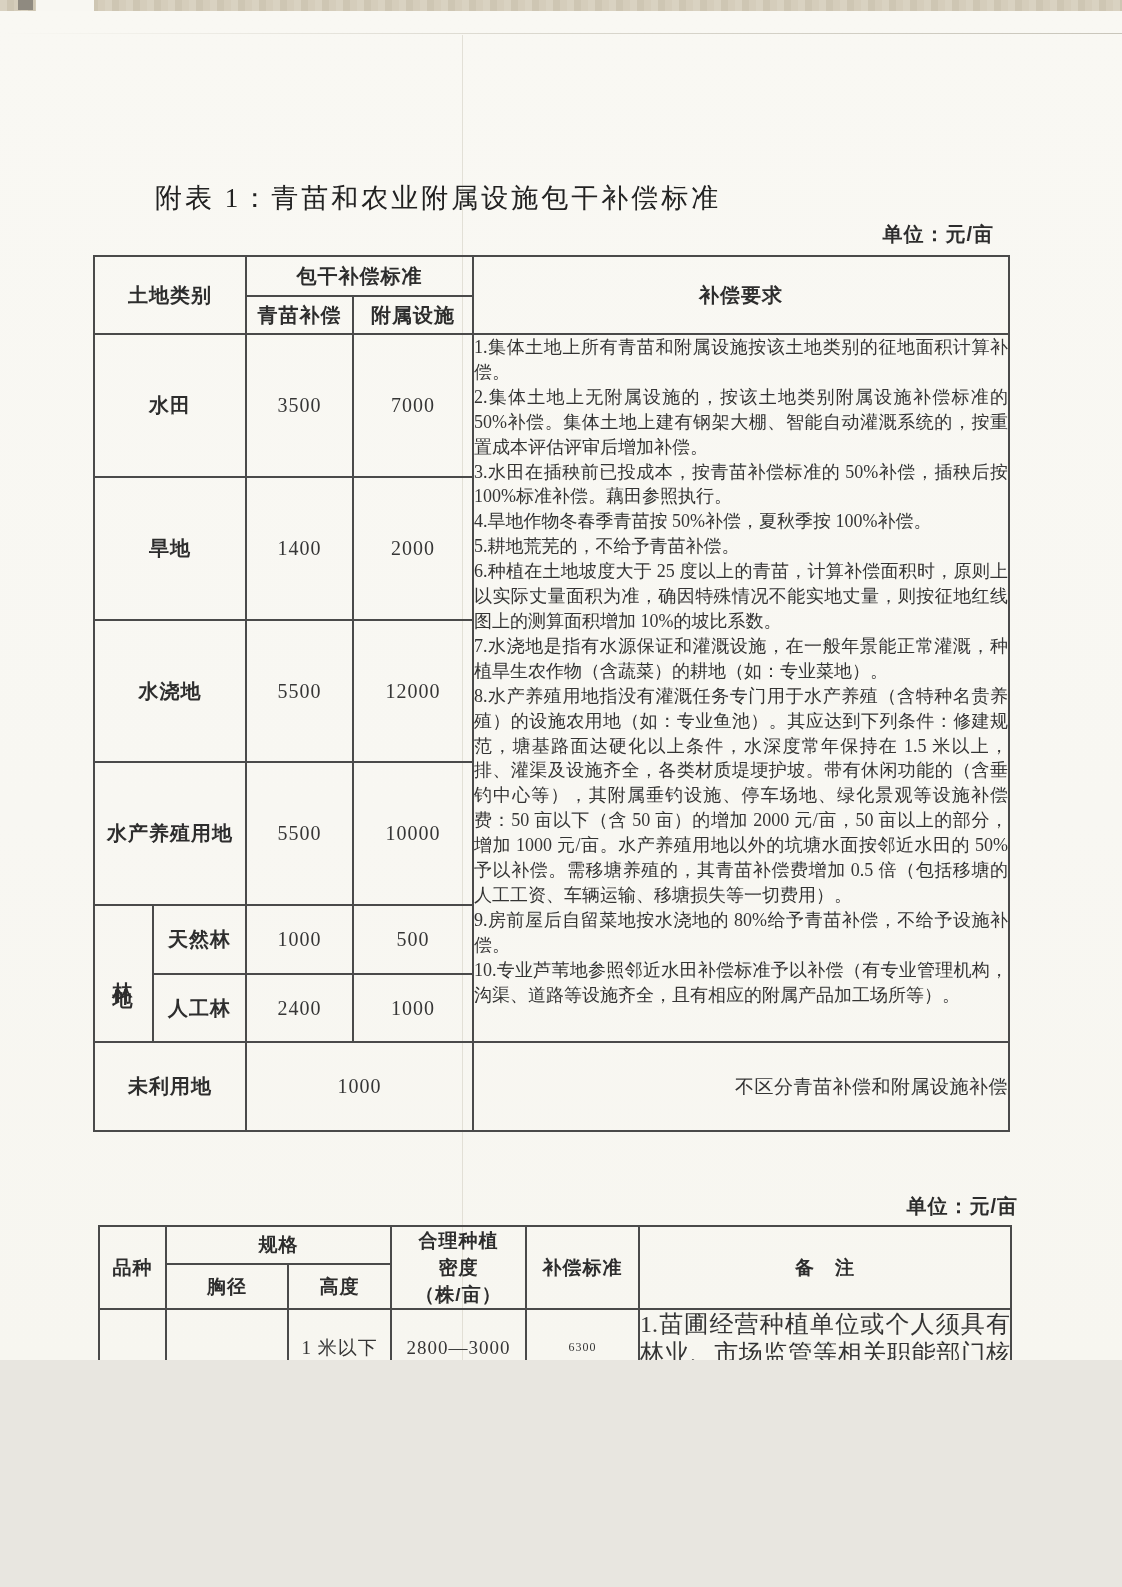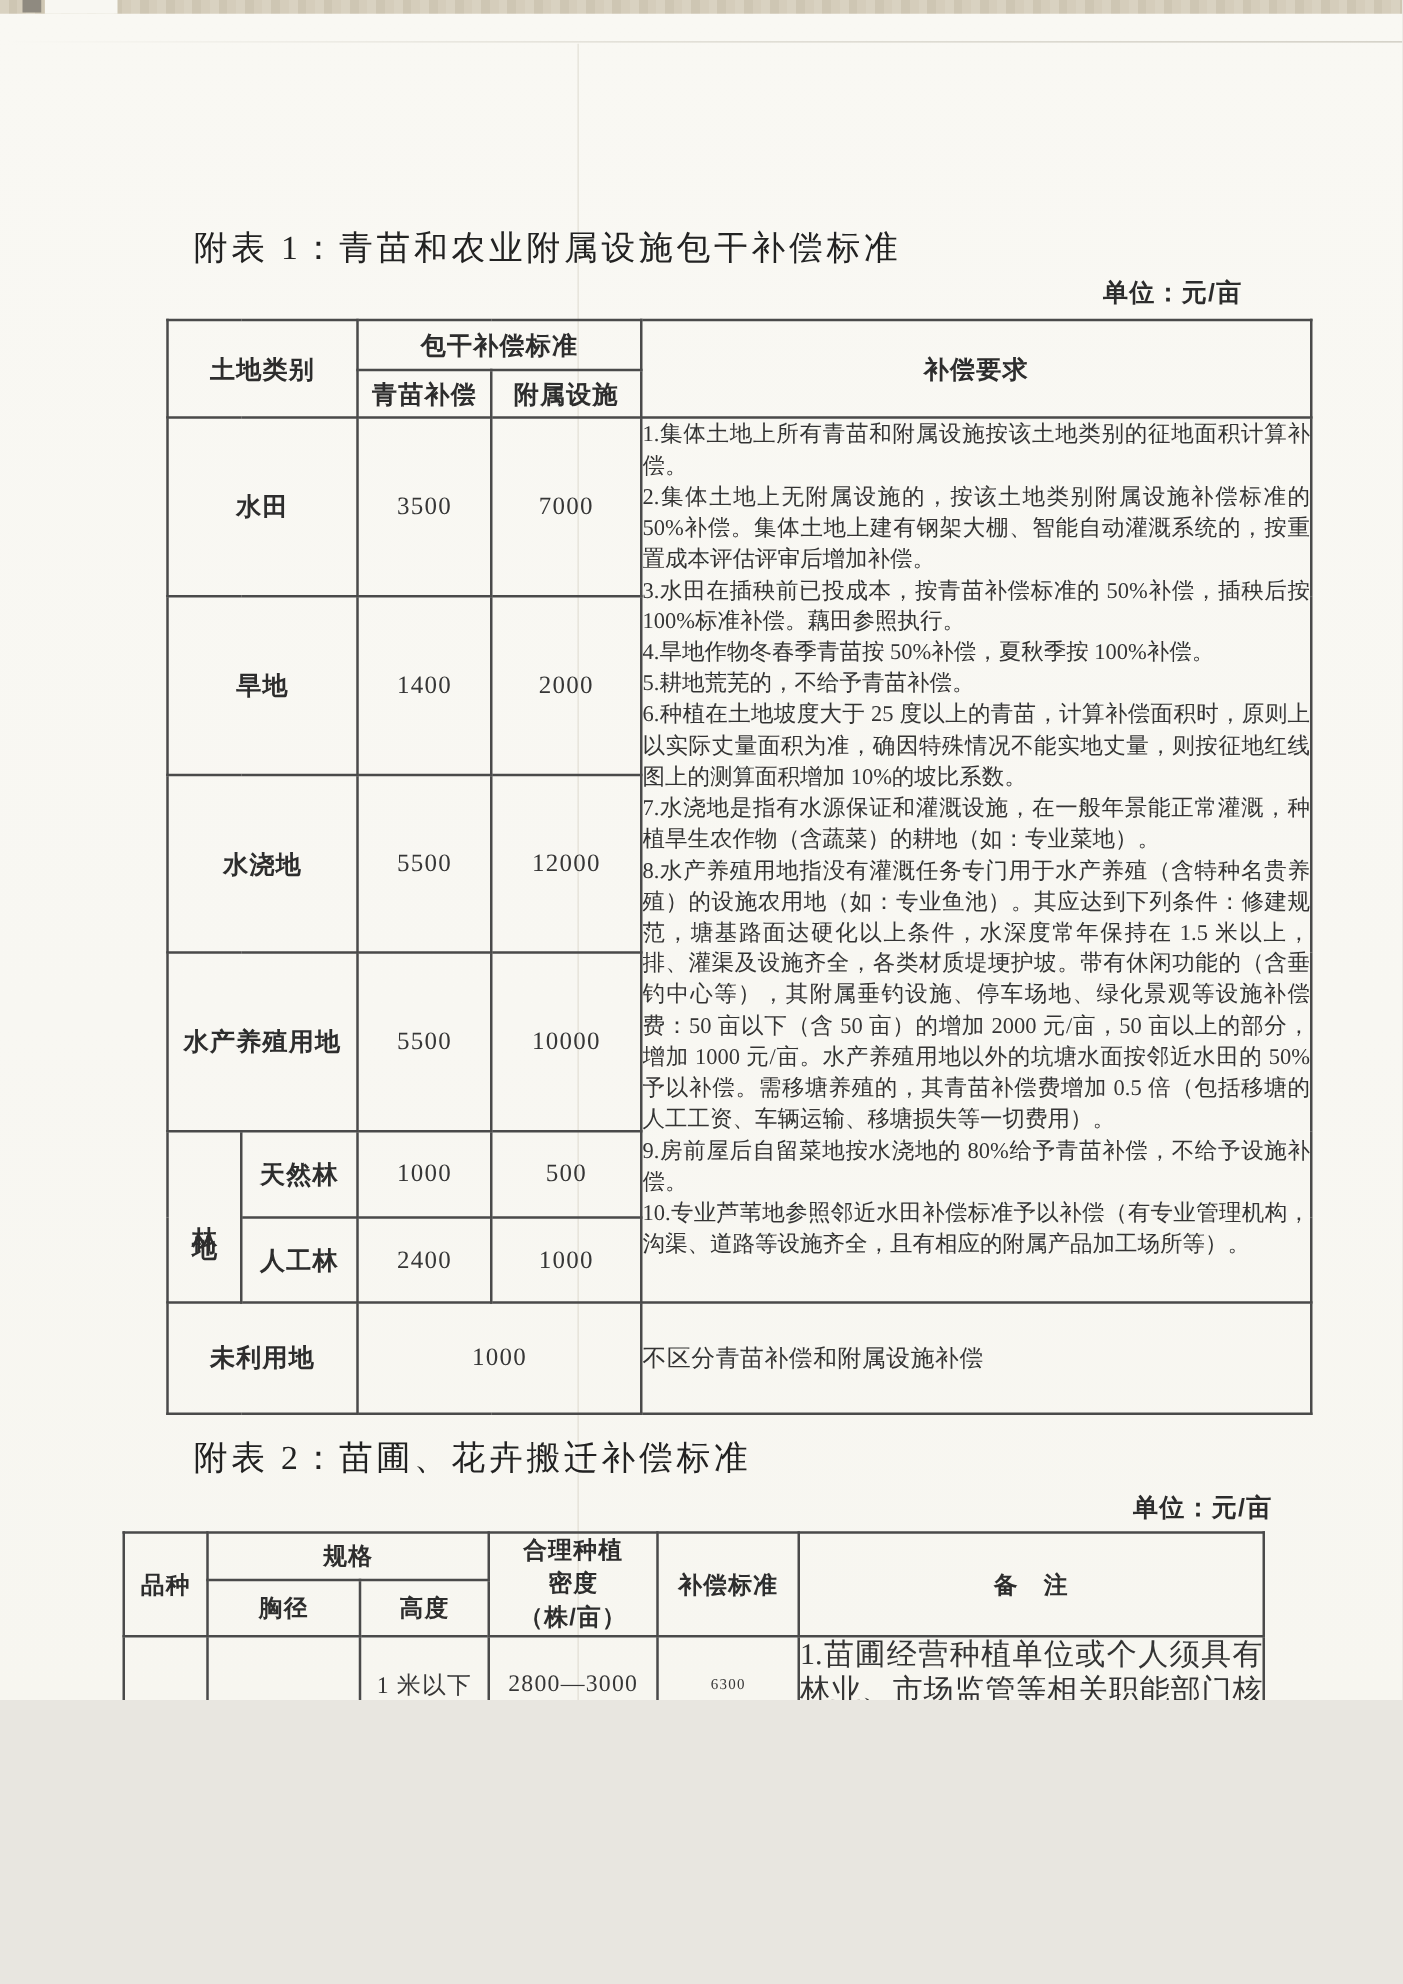--- a/index.html
+++ b/index.html
@@ -23,32 +23,32 @@
   .title-2 { left:155px; top:1148px; }
   .unit-label { position:absolute; font-family:"Liberation Sans","DejaVu Sans",sans-serif;
     font-weight:600; font-size:20px; color:#2c2c2c; letter-spacing:1px; white-space:nowrap;text-align:right; }
   .unit-1 { right:128px; top:221px; }
   .unit-2 { right:104px; top:1193px; }
   .page-number { position:absolute; top:1444px; left:0; width:1122px; text-align:center;
     font-size:18px; font-weight:bold; letter-spacing:2px; color:#2a2a2a; }
 
   table.t { border-collapse:collapse; table-layout:fixed; position:absolute; background:transparent; }
   table.t td { border:2px solid #4a4a4a; padding:0; overflow:hidden; }
-  .tbl1 { left:93px; top:255px; width:915px;margin-left:40px; }
+  .tbl1 { left:93px; top:255px; width:915px; }
   .tbl2 { left:98px; top:1225px; width:912px; }
 
   td.hd, td.name {
     font-family:"Liberation Sans","DejaVu Sans",sans-serif; font-weight:600;
     font-size:20px; color:#2d2d2d; text-align:center; vertical-align:middle; letter-spacing:1px;
   }
   td.num { font-size:20px; color:#363636; text-align:center; vertical-align:middle; letter-spacing:1px; }
   td.req { vertical-align:top; padding:5px 9px 4px 11px; font-size:18px; line-height:24.9px;
     text-align:justify; color:#343434; }
   .req-item { text-align:justify; }
-  td.note-cell { font-size:19px; color:#343434; text-align:left; vertical-align:middle; padding-left:13px; letter-spacing:0.5px; }
+  td.note-cell { font-size:19px; color:#343434; text-align:right; vertical-align:middle; padding-left:13px; letter-spacing:0.5px; }
   td.remark { font-size:24px; line-height:29px; color:#343434; text-align:justify;
     vertical-align:middle; padding:6px 12px 6px 14px; }
   .pre { white-space:pre-line; line-height:27px;margin-top:46px; }
   .vspan { display:inline-block; writing-mode:vertical-rl; text-orientation:upright; letter-spacing:7px; }
   td.hd2 { font-size:19px; }
 </style>
 </head>
 <body>
 
 <div class="page">
@@ -124,21 +124,20 @@
         <td class="num">1000</td>
       </tr>
       <tr style="height:89px">
         <td colspan="2" class="name">未利用地</td>
         <td colspan="2" class="num">1000</td>
         <td class="note-cell">不区分青苗补偿和附属设施补偿</td>
       </tr>
     </tbody>
   </table>
 
-  <div class="doc-title title-2">附表 2：苗圃、花卉搬迁补偿标准</div>
   <div class="unit-label unit-2">单位：元/亩</div>
 
   <table class="t tbl2">
     <colgroup>
       <col style="width:67px">
         <col style="width:122px">
         <col style="width:103px">
       <col style="width:135px">
         <col style="width:113px">
         <col style="width:372px">

